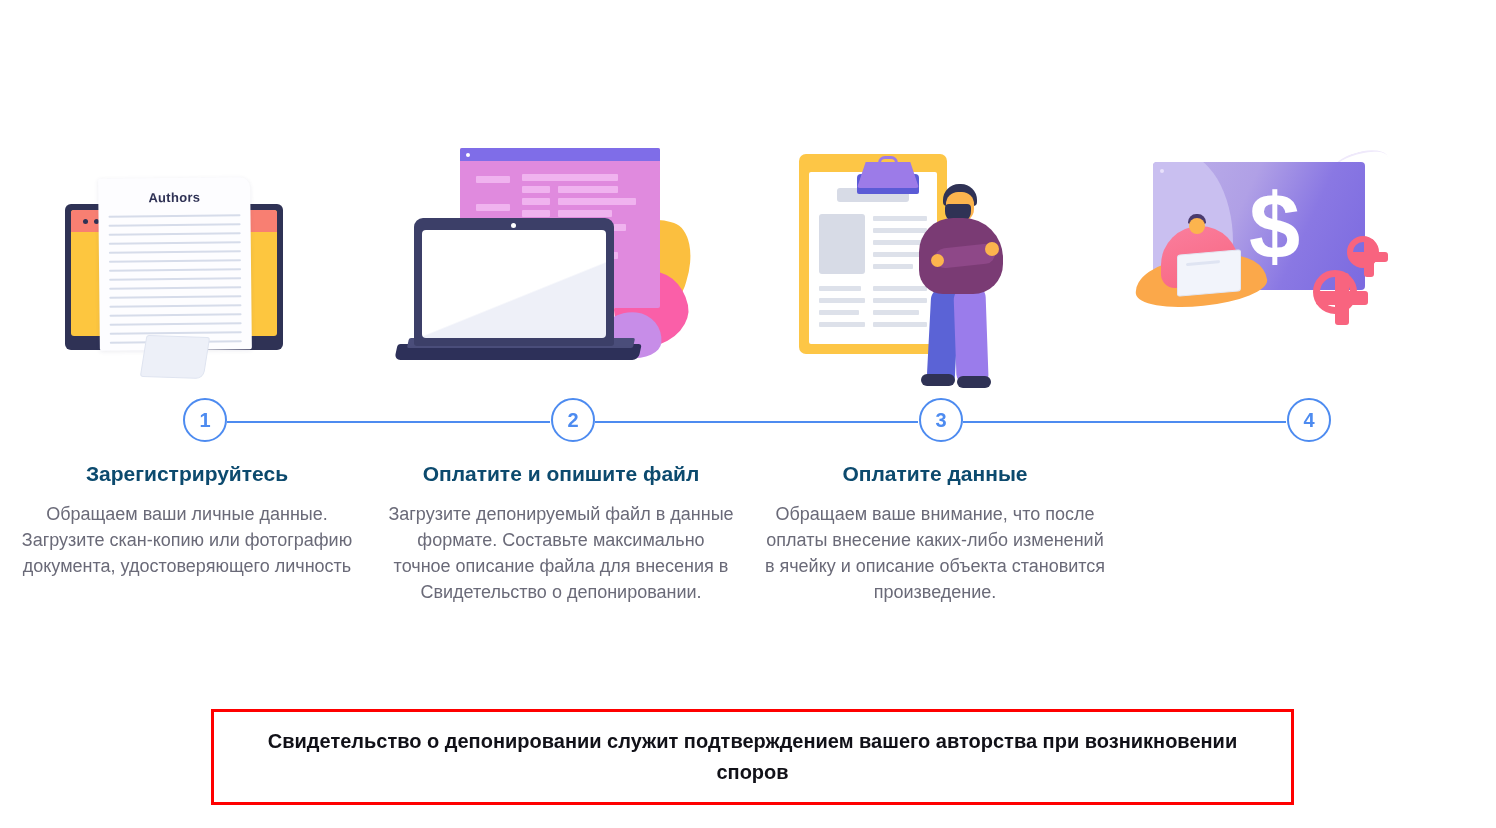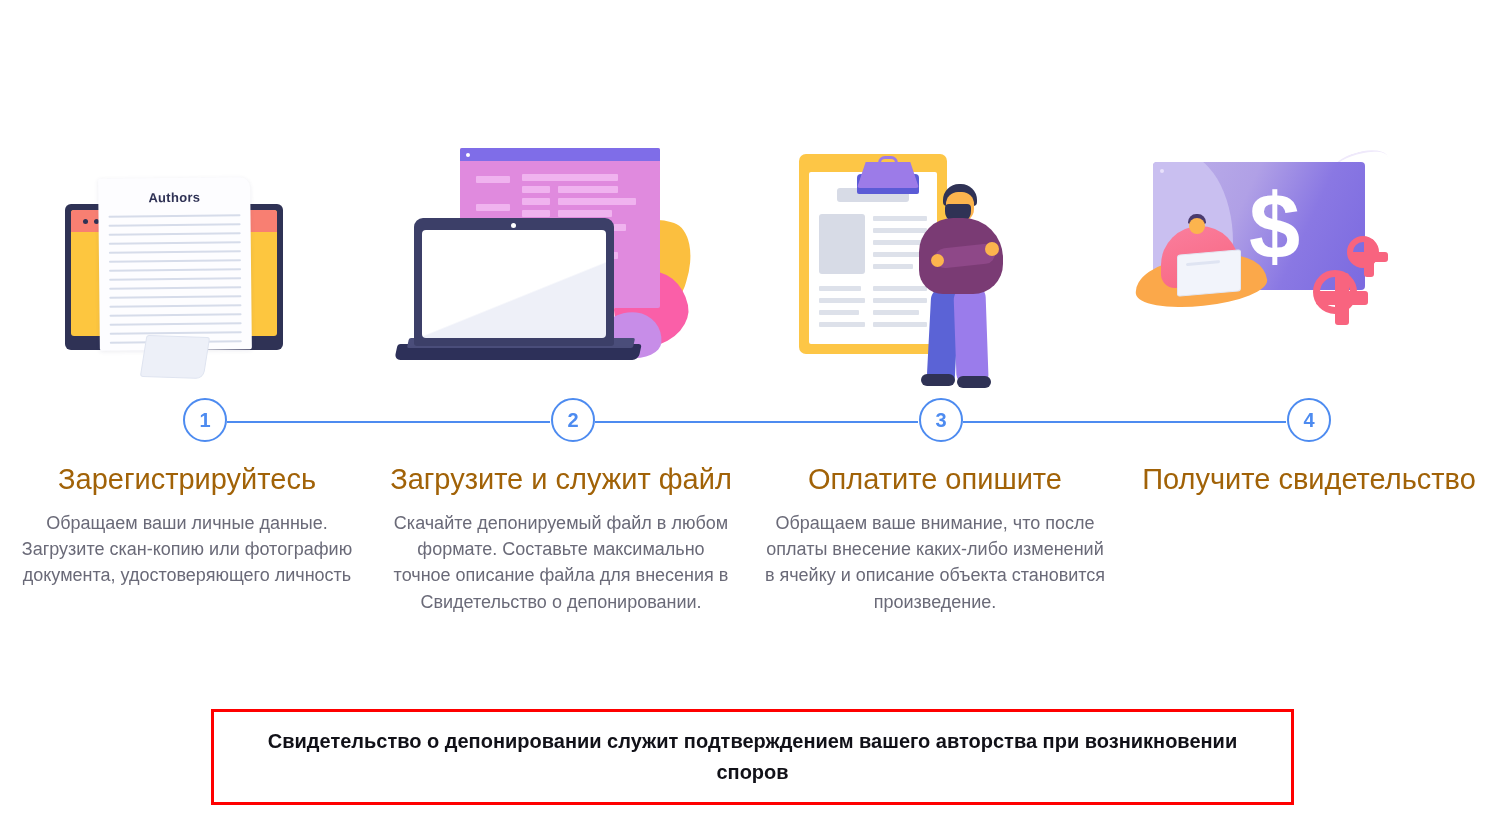--- a/index.html
+++ b/index.html
@@ -52,21 +52,21 @@
     box-sizing:border-box;
   }
   .c1{left:183px;} .c2{left:551px;} .c3{left:919px;} .c4{left:1287px;}
 
   
   .texts{
     position:absolute;left:0;top:462px;width:1496px;display:flex;
   }
   .tcol{width:374px;padding:0 14px;box-sizing:border-box;text-align:center;}
   .s-title{
-    font-size:29px;font-weight:normal;color:#a16207;line-height:1.18;
+    font-size:21px;font-weight:bold;color:#0c4a6e;line-height:1.18;
     margin:0 0 14px 0;
   }
   .s-desc{
     font-size:18px;color:#6a6a78;line-height:1.45;margin:0;
   }
 
   
   .banner{
     position:absolute;left:211px;top:709px;width:1083px;height:96px;
     border:3px solid #ff0000;box-sizing:border-box;
@@ -411,29 +411,28 @@
     <div class="circle c3">3</div>
     <div class="circle c4">4</div>
   </div>
 
   <div class="texts">
     <div class="tcol">
       <h3 class="s-title">Зарегистрируйтесь</h3>
       <p class="s-desc">Обращаем ваши личные данные. Загрузите скан-копию или фотографию документа, удостоверяющего личность</p>
     </div>
     <div class="tcol">
-      <h3 class="s-title">Загрузите и служит файл</h3>
-      <p class="s-desc">Скачайте депонируемый файл в любом формате. Составьте максимально точное описание файла для внесения в Свидетельство о депонировании.</p>
+      <h3 class="s-title">Оплатите и опишите файл</h3>
+      <p class="s-desc">Загрузите депонируемый файл в данные формате. Составьте максимально точное описание файла для внесения в Свидетельство о депонировании.</p>
     </div>
     <div class="tcol">
-      <h3 class="s-title">Оплатите опишите</h3>
+      <h3 class="s-title">Оплатите данные</h3>
       <p class="s-desc">Обращаем ваше внимание, что после оплаты внесение каких-либо изменений в ячейку и описание объекта становится произведение.</p>
     </div>
     <div class="tcol">
-      <h3 class="s-title">Получите свидетельство</h3>
     </div>
   </div>
 
   <div class="banner">
     <div class="banner-text">Свидетельство о депонировании служит подтверждением вашего авторства при возникновении споров</div>
   </div>
 
 </div>
 
 </body></html>

